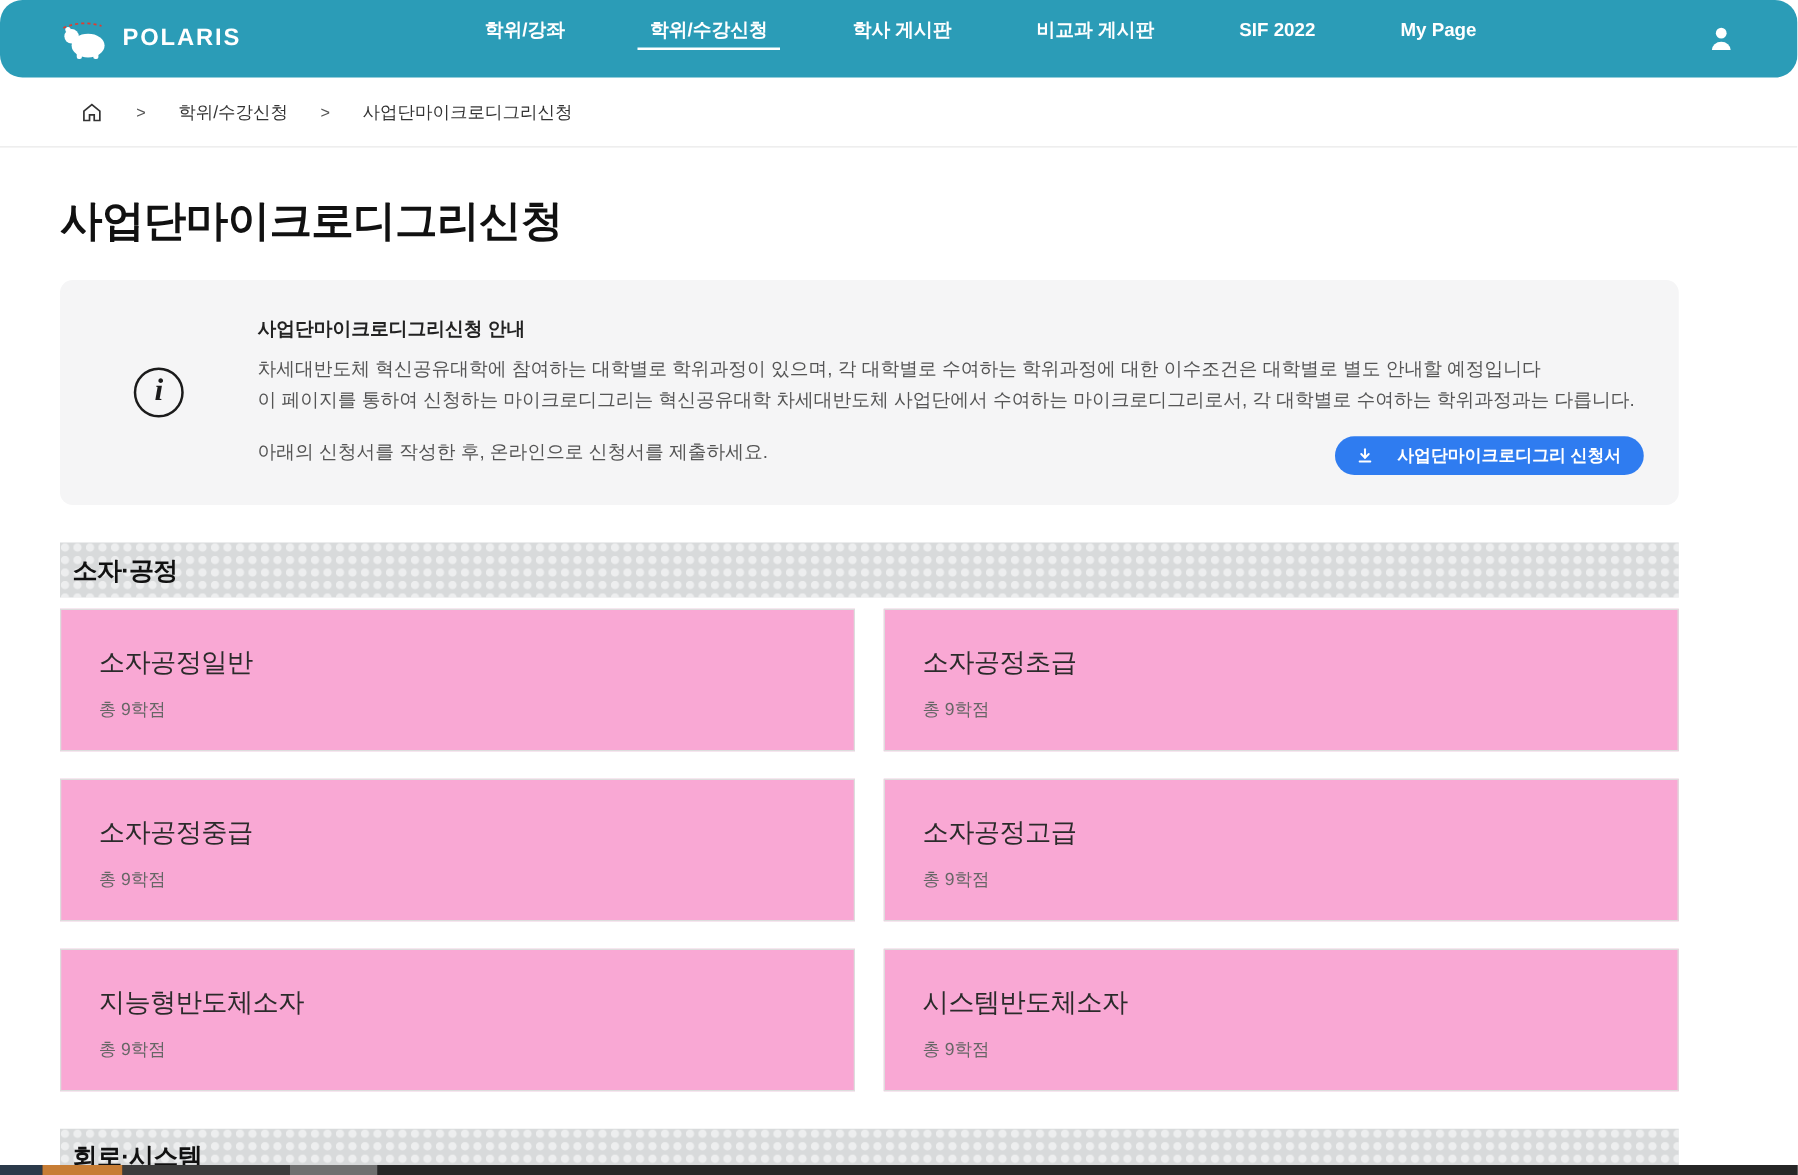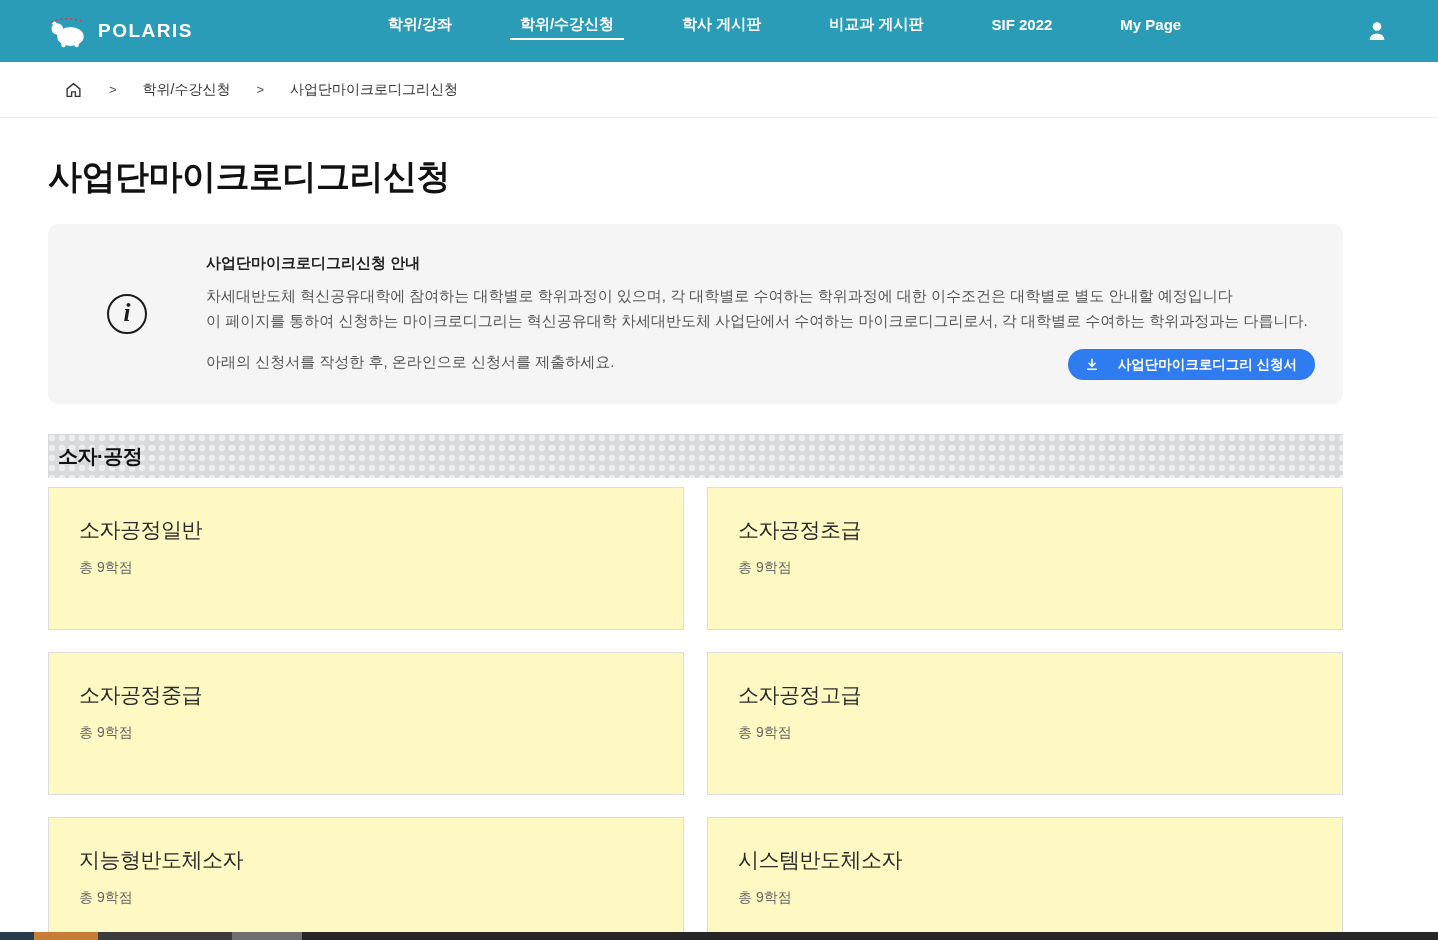--- a/index.html
+++ b/index.html
@@ -1,21 +1,21 @@
 <!DOCTYPE html>
 <html lang="ko"><head>
 <meta charset="utf-8">
 <style>
   * { margin:0; padding:0; box-sizing:border-box; }
   html,body { width:1438px; height:940px; overflow:hidden; background:#fff;
     font-family:"Liberation Sans","DejaVu Sans",sans-serif; }
 
   
   .navbar { height:62px; background:#2B9CB7; display:flex; align-items:center;
-    padding:0 44px 0 48px; color:#fff; }
+    padding:0 44px 0 48px; color:#fff;border-radius:18px; }
   .brand { display:flex; align-items:center; gap:10px; cursor:pointer; }
   .brand-name { font-size:19px; font-weight:bold; letter-spacing:1.5px; color:#fff; }
   .main-nav { display:flex; gap:16px; margin:0 auto; height:76px; transform:translateX(14px); }
   .nav-item { position:relative; display:flex; align-items:center; height:62px;
     padding:0 26px; color:#fff; font-size:15px; font-weight:bold; text-decoration:none;
     cursor:pointer; white-space:nowrap; }
   .nav-item.active::after { content:""; position:absolute; left:16px; right:16px;
     bottom:15px; height:2.5px; background:#fff; }
   .user-btn { width:34px; height:34px; display:flex; align-items:center; justify-content:center;
     cursor:pointer; margin-left:12px; }
@@ -46,21 +46,21 @@
     border:none; border-radius:16px; height:31px; padding:0 18px; font-size:13.5px;
     font-weight:bold; cursor:pointer; font-family:inherit; white-space:nowrap; }
 
   .section-bar { margin-top:30px; height:44px; display:flex; align-items:center;
     background-color:#d8dadb;
     background-image:radial-gradient(circle at 4px 4px, rgba(255,255,255,0.55) 3px, rgba(255,255,255,0) 3.6px);
     background-size:10px 10px; padding:0 10px; }
   .section-title { font-size:20px; font-weight:bold; color:#111; letter-spacing:-0.5px; }
 
   .card-grid { margin-top:9px; display:grid; grid-template-columns:1fr 1fr; gap:22px 23px; }
-  .card { background:#fef9c3; border:1px solid #ddd; height:143px; padding:28px 30px 0; cursor:pointer; }
+  .card { background:#f9a8d4; border:1px solid #ddd; height:114px; padding:28px 30px 0; cursor:pointer; }
   .card-title { font-size:21px; font-weight:500; color:#2b2b2b; letter-spacing:-0.5px; }
   .card-credits { margin-top:15px; font-size:14px; color:#666; }
 
   
   .bottom-strip { position:absolute; left:0; bottom:0; width:1438px; height:8px;
     background:#262626; display:flex; z-index:50; }
   .bottom-strip .seg { height:100%; }
 </style>
 </head>
 <body>

